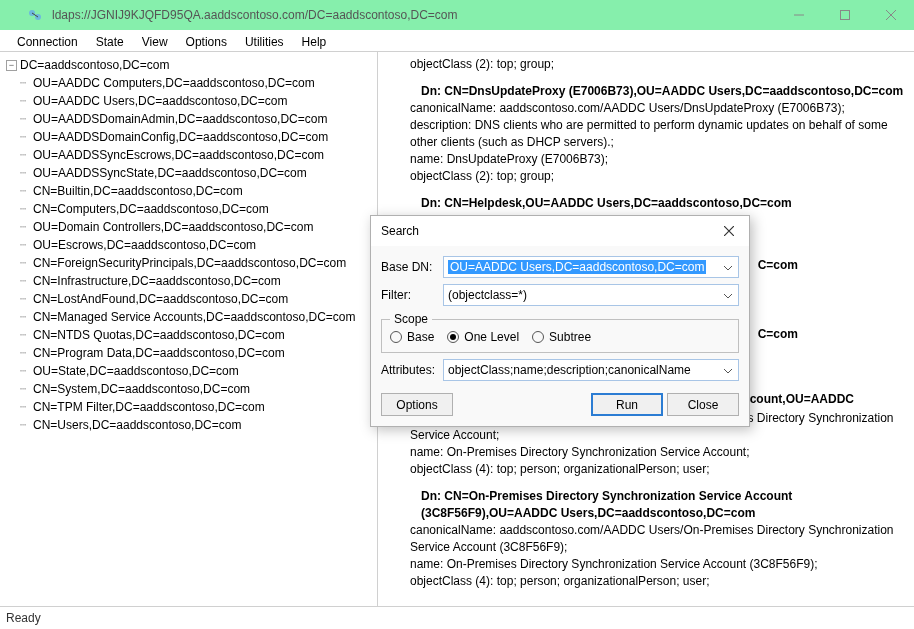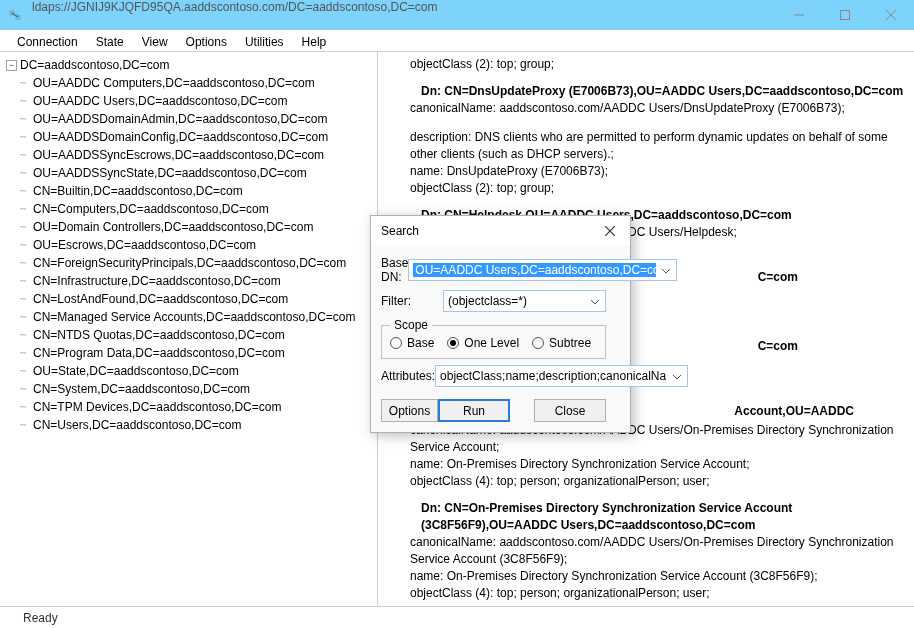--- a/index.html
+++ b/index.html
@@ -10,23 +10,24 @@
       font-size: 12px;
       background: #fff;
       color: #000;
       overflow: hidden;
     }
 
     
     .titlebar {
       height: 30px;
       display: flex;
-      align-items: flex-start;
-      background: #7dd3fc;
+      align-items: center;
+      background: #86efac;
       border-bottom: 0px;
+      padding-left: 20px;
     }
     .titlebar .icon {
       width: 30px; height: 30px;
       display: flex; align-items: center; justify-content: center;
     }
     .titlebar .title {
       flex: 1;
       color: #555;
       font-size: 12px;
       padding-left: 2px;
@@ -108,50 +109,50 @@
       margin-top: 10px;
       padding-left: 35px;
     }
     .dn-line b { font-weight: 600; }
 
     
     .statusbar {
       height: 22px;
       display: flex;
       align-items: center;
-      padding: 0 23px;
+      padding: 0 6px;
       font-size: 12px;
       color: #333;
     }
 
     
     .dialog {
       position: absolute;
       left: 370px;
       top: 215px;
-      width: 261px;
+      width: 380px;
       background: #f9f9f9;
       border: 1px solid #b0b0b0;
       box-shadow: 3px 3px 12px rgba(0,0,0,0.25);
     }
     .dialog-title {
       height: 30px;
       display: flex;
       align-items: center;
       justify-content: space-between;
       padding: 0 10px;
       font-size: 12px;
       background: #fff;
     }
     .dialog-close {
       width: 20px; height: 20px;
       display: flex; align-items: center; justify-content: center;
     }
     .dialog-body {
-      padding: 10px 24px 10px 10px;
+      padding: 10px 10px 10px 10px;
       font-size: 12px;
     }
     .form-row {
       display: flex;
       align-items: center;
       margin-bottom: 6px;
     }
     .form-row .label {
       width: 62px;
     }
@@ -224,21 +225,21 @@
       display: inline-flex;
       align-items: center;
       justify-content: center;
       font-size: 12px;
     }
     .btn.default {
       border: 2px solid #2b7cd3;
     }
     .right-buttons {
       display: flex;
-      gap: 24px;
+      gap: 4px;
       text-align: right;
     }
 
   </style>
 </head>
 <body>
 
 <div class="titlebar">
   <div class="icon">
     <svg width="16" height="16" viewBox="0 0 16 16">
@@ -349,37 +350,37 @@
         <div class="tree-child">
           <span class="guide">⋯</span>
           <span>OU=State,DC=aaddscontoso,DC=com</span>
         </div>
         <div class="tree-child">
           <span class="guide">⋯</span>
           <span>CN=System,DC=aaddscontoso,DC=com</span>
         </div>
         <div class="tree-child">
           <span class="guide">⋯</span>
-          <span>CN=TPM Devices,DC=aaddscontoso,DC=com</span>
+          <span>CN=TPM Filter,DC=aaddscontoso,DC=com</span>
         </div>
         <div class="tree-child">
           <span class="guide">⋯</span>
           <span>CN=Users,DC=aaddscontoso,DC=com</span>
         </div>
       </div>
   </div>
 
   <div class="result-pane">
     <div class="result-indent">objectClass (2): top; group;</div>
 
     <div class="dn-line">
       <b><span>Dn:</span> <span>CN=DnsUpdateProxy (E7006B73),OU=AADDC Users,DC=aaddscontoso,DC=com</span></b>
     </div>
     <div class="result-indent">canonicalName: aaddscontoso.com/AADDC Users/DnsUpdateProxy (E7006B73);</div>
-    <div class="result-indent" style="padding-right:10px;margin-top:12px;">
+    <div class="result-indent" style="padding-right:10px;">
       <span>description: DNS clients who are permitted to perform dynamic updates on behalf of some other clients (such as DHCP servers).;</span>
     </div>
     <div class="result-indent">name: DnsUpdateProxy (E7006B73);</div>
     <div class="result-indent">objectClass (2): top; group;</div>
 
     <div class="dn-line">
       <b><span>Dn:</span> <span>CN=Helpdesk,OU=AADDC Users,DC=aaddscontoso,DC=com</span></b>
     </div>
     <div class="result-indent">canonicalName: aaddscontoso.com/AADDC Users/Helpdesk;</div>
 

